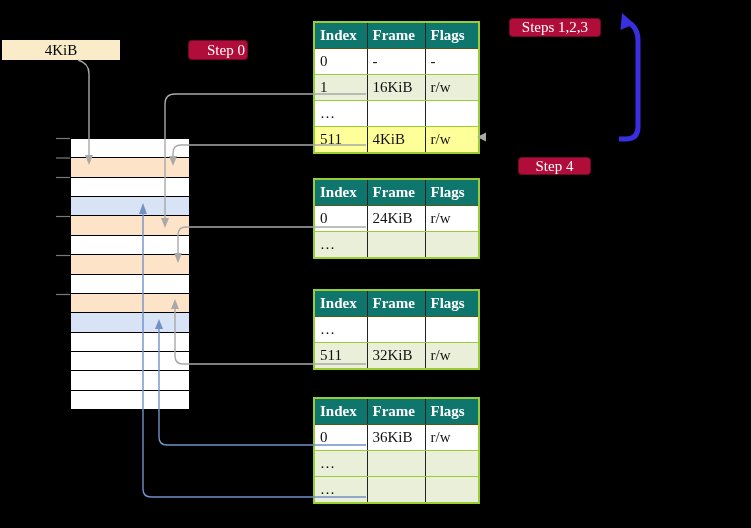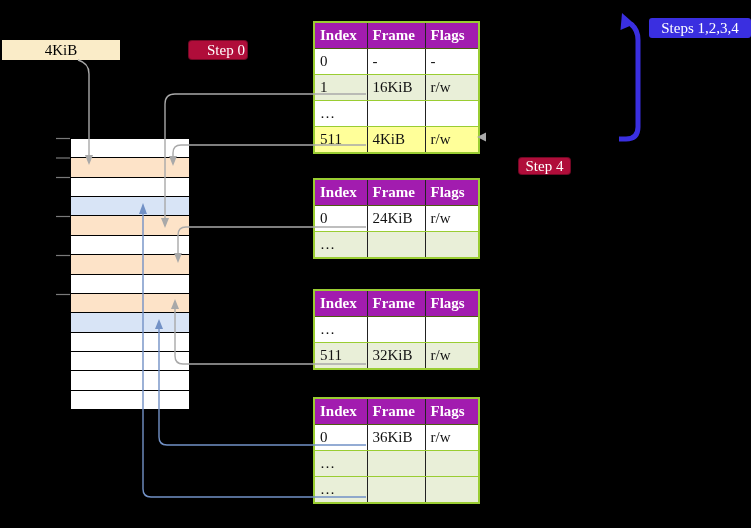--- a/index.html
+++ b/index.html
@@ -16,21 +16,21 @@
   .mem-row:last-child{border-bottom:none;}
   .mem-white{background:#ffffff;}
   .mem-peach{background:#fde3c8;}
   .mem-blue{background:#d8e4f6;}
   
   table.ptable{
     position:absolute;left:313px;border-collapse:collapse;table-layout:fixed;
     border:2px solid #9acd32;background:#fff;font-size:15px;color:#111;
   }
   table.ptable th{
-    background:#a21caf;color:#fff;font-weight:bold;text-align:left;
+    background:#0f766e;color:#fff;font-weight:bold;text-align:left;
     padding:2px 0 2px 5px;height:21px;font-size:15px;
     border-right:1px solid #222;border-bottom:1px solid #4c5c12;
   }
   table.ptable td{
     padding:0 0 0 5px;height:25px;border-right:1px solid #222;
     border-bottom:1px solid #9acd32;white-space:nowrap;overflow:hidden;
   }
   table.ptable th:last-child, table.ptable td:last-child{border-right:none;}
   tr.tone-white td{background:#ffffff;}
   tr.tone-green td{background:#e9efd8;}
@@ -42,21 +42,21 @@
   
   .tag{
     position:absolute;display:flex;align-items:center;justify-content:center;
     font-size:15px;line-height:1;box-sizing:border-box;white-space:nowrap;
   }
   #fourkib-label{left:2px;top:40px;width:118px;height:20px;background:#faecc8;color:#000;}
   .red-tag{background:#b00d3a;color:#fff;border-radius:4px;border:1px solid rgba(0,0,0,.35);}
   #step0-label{left:188px;top:40px;width:60px;height:20px;padding-left:16px;}
   #steps123-label{left:509px;top:18px;width:92px;height:19px;}
   #steps1234-label{left:649px;top:18px;width:102px;height:20px;background:#3a2fe0;color:#fff;border-radius:3px;}
-  #step4-label{left:518px;top:157px;width:53px;height:18px;}
+  #step4-label{left:518px;top:157px;width:73px;height:18px;}
   
   #arrow-layer{position:absolute;left:0;top:0;width:751px;height:528px;pointer-events:none;}
   .ln-gray{stroke:#a9a9a9;stroke-width:1.4;fill:none;}
   .hd-gray{fill:#a9a9a9;stroke:none;}
   .ln-blue{stroke:#7291c6;stroke-width:1.4;fill:none;}
   .hd-blue{fill:#7291c6;stroke:none;}
   .ln-bigblue{stroke:#3a2fe0;stroke-width:5;fill:none;}
   .hd-bigblue{fill:#3a2fe0;stroke:none;}
   .tick{stroke:#7a7a7a;stroke-width:1.2;}
 </style>
@@ -77,21 +77,21 @@
       <div class="mem-row mem-peach"></div>
       <div class="mem-row mem-blue"></div>
       <div class="mem-row mem-white"></div>
       <div class="mem-row mem-white"></div>
       <div class="mem-row mem-white"></div>
       <div class="mem-row mem-white"></div>
     </div>
 
   <div class="tag" id="fourkib-label">4KiB</div>
   <div class="tag red-tag" id="step0-label">Step 0</div>
-  <div class="tag" id="steps1234-label">Steps 1,2,3,4</div>
+  <div class="tag red-tag" id="steps123-label">Steps 1,2,3</div>
   <div class="tag red-tag" id="step4-label">Step 4</div>
 
   <table class="ptable" id="ptable-1">
     <colgroup>
         <col style="width:53px">
         <col style="width:58px">
         <col style="width:54px">
       </colgroup>
     <tbody>
         <tr>

